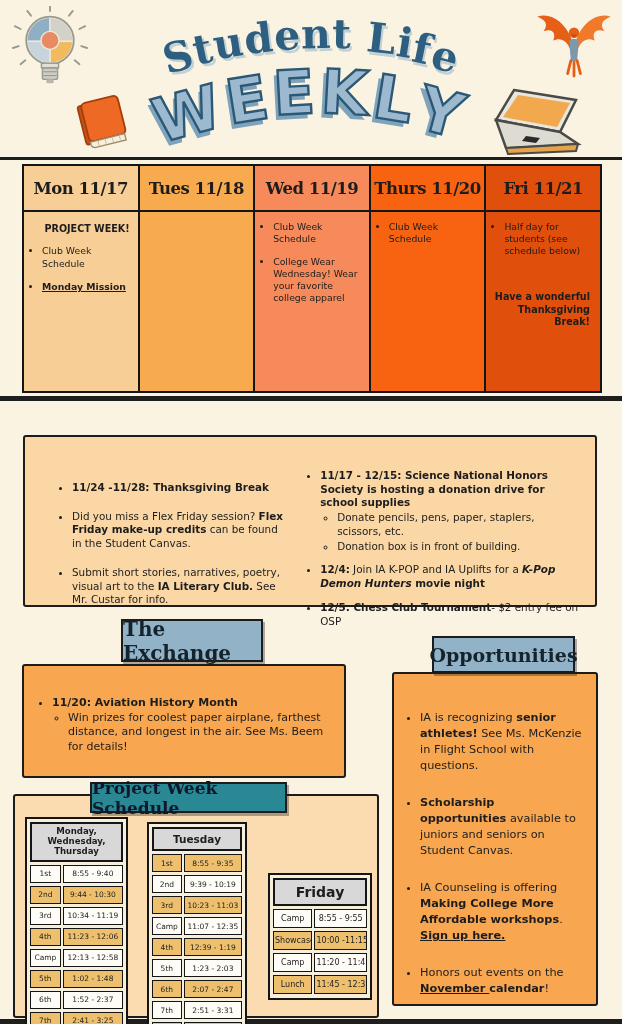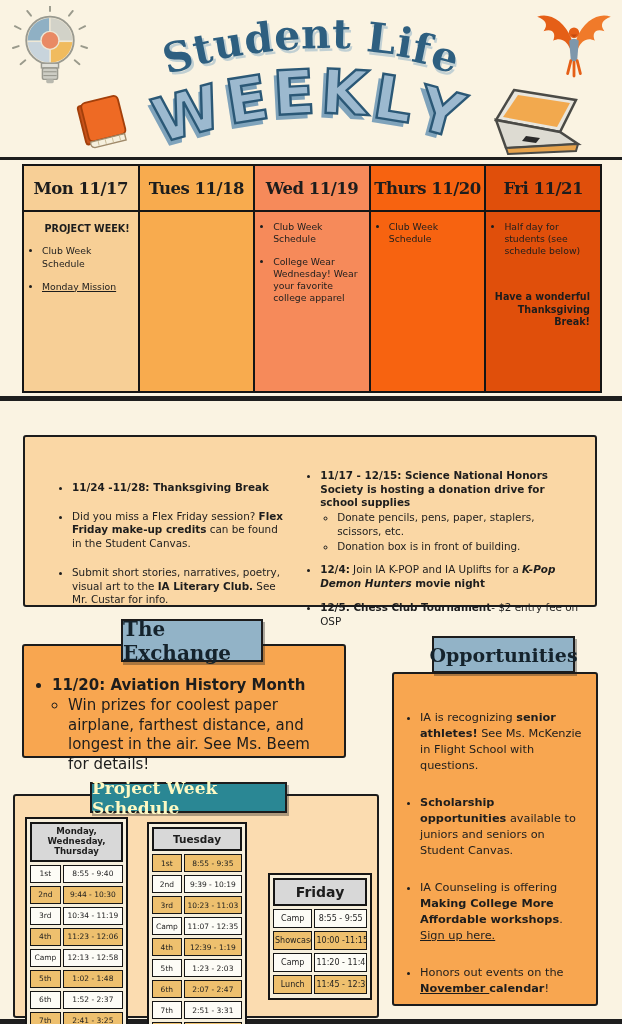--- a/index.html
+++ b/index.html
@@ -44,51 +44,51 @@
   .up-col{box-sizing:border-box;font-size:10.4px;line-height:1.32;}
   .up-col.left{width:48%;padding:12px 10px 0 18px;}
   .up-col.right{width:52%;padding:0 0 0 6px;}
   .up-col ul{margin:0;padding-left:15px;}
   .up-col.left li{margin-bottom:15px;}
   .up-col.right li{margin-bottom:10px;}
   ul.sub{list-style:circle;margin:1px 0 2px;padding-left:17px;}
   ul.sub li{margin-bottom:1px !important;}
 
   #exchange-title{left:121px;top:619px;width:142px;height:43px;font-size:20px;}
-  #exchange-box{left:22px;top:644px;width:324px;height:114px;background:var(--box-orange);padding:30px 16px 6px 12px;font-size:15px;line-height:1.32;}
+  #exchange-box{left:22px;top:664px;width:324px;height:114px;background:var(--box-orange);padding:30px 16px 6px 12px;font-size:11px;line-height:1.32;}
   #exchange-box ul{margin:0;padding-left:16px;}
 
   #opportunities-title{left:432px;top:636px;width:143px;height:37px;font-size:19px;}
   #opportunities-box{left:392px;top:672px;width:206px;height:334px;background:var(--box-orange);padding:36px 14px 10px 10px;font-size:11.3px;line-height:1.42;}
   #opportunities-box ul{margin:0;padding-left:16px;}
   #opportunities-box li{margin-bottom:21px;}
 
   
-  #pw-title{left:90px;top:782px;width:197px;height:31px;font-size:17px;background:var(--teal);color:#fef9c3;}
+  #pw-title{left:90px;top:782px;width:197px;height:31px;font-size:17px;background:var(--teal);color:#0f172a;}
   #pw-box{left:13px;top:794px;width:366px;height:224px;background:var(--schedule-peach);}
 
   .sched-table{position:absolute;border:2px solid #151515;background:#f6efdc;box-sizing:border-box;padding:1px 2px;z-index:4;}
   #table-mwt{left:25px;top:817px;width:103px;}
   #table-tue{left:147px;top:822px;width:100px;}
   #table-fri{left:268px;top:873px;width:104px;}
   .t-head{background:var(--table-gray);border:2px solid #151515;margin:2px 1px 3px;text-align:center;font-weight:700;line-height:1.15;padding:3px 1px;}
   #table-mwt .t-head{font-size:8.6px;}
   #table-tue .t-head{font-size:10.5px;padding:4px 1px;}
   #table-fri .t-head{font-size:14px;padding:4px 1px;font-weight:700;}
   .t-row{display:flex;margin:0 1px 3px;}
   .t-cell{border:1.5px solid #151515;background:#fdfcf6;text-align:center;font-size:7.5px;padding:3.5px 1px;box-sizing:border-box;white-space:nowrap;overflow:hidden;}
   .t-label{width:33%;margin-right:2px;}
   .t-time{flex:1;}
   #table-fri .t-label{width:42%;font-size:8.5px;}
   #table-fri .t-cell{padding:4px 1px;font-size:8px;}
   .t-row.shaded .t-cell{background:var(--row-tan);}
 
   .b{font-weight:700;}
   .i{font-style:italic;}
-  .u{text-decoration:underline;}
+  .u{text-decoration:underline;font-weight:bold;}
 </style>
 </head>
 <body>
 
 <div id="page">
 
   <svg id="icon-bulb" class="hdr-icon" width="76" height="84" viewBox="0 0 80 88">
     <g stroke="#9a9a8c" stroke-width="2" stroke-linecap="round">
       <line x1="40" y1="5" x2="40" y2="0"></line>
         <line x1="20" y1="10" x2="16" y2="5"></line>

